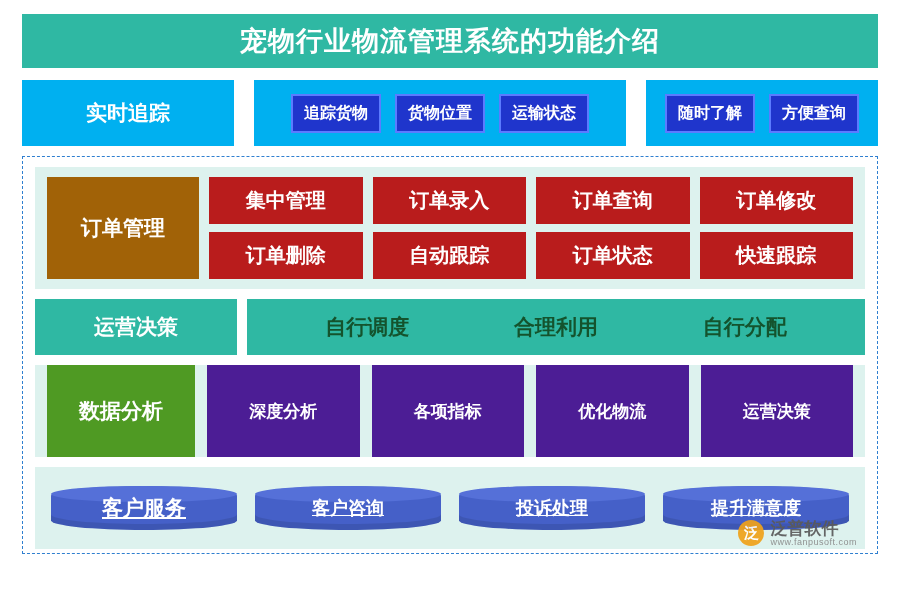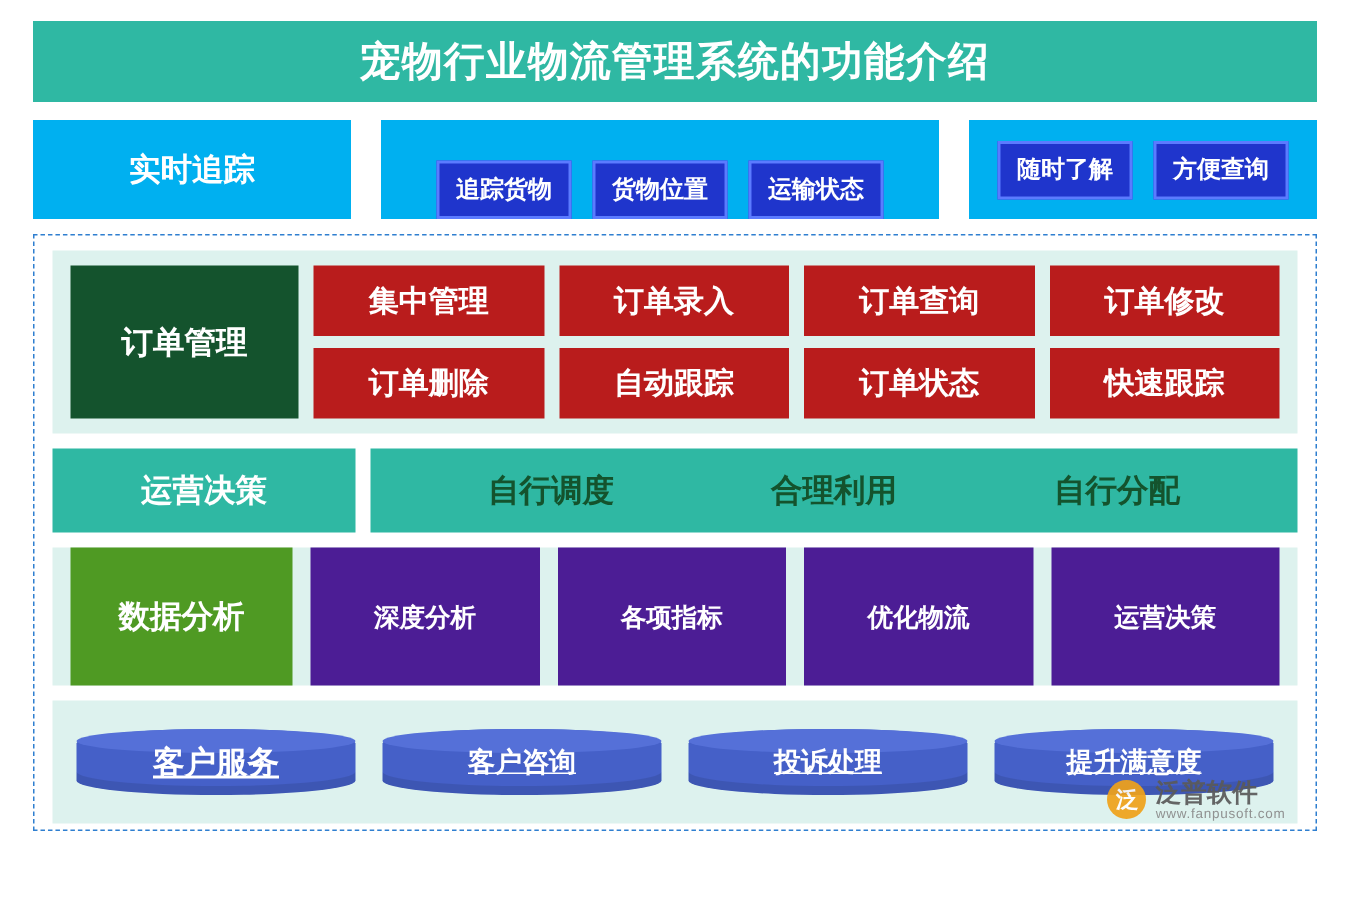--- a/index.html
+++ b/index.html
@@ -49,21 +49,21 @@
     font-size: 21px;
     font-weight: bold;
     display: flex;
     align-items: center;
     justify-content: center;
   }
   .r1-mid {
     flex: 0 0 372px;
     background: #00b0f0;
     display: flex;
-    align-items: flex-end;
+    align-items: center;
     justify-content: center;
     gap: 14px;
   }
   .r1-right {
     flex: 1 1 auto;
     background: #00b0f0;
     display: flex;
     align-items: center;
     justify-content: center;
     gap: 14px;
@@ -94,21 +94,21 @@
     display: flex;
     align-items: center;
     padding: 10px 12px;
     box-sizing: border-box;
     height: 122px;
     gap: 10px;
   }
   .order-left {
     width: 152px;
     align-self: stretch;
-    background: #14532d;
+    background: #a16207;
     color: #ffffff;
     font-size: 21px;
     font-weight: bold;
     display: flex;
     align-items: center;
     justify-content: center;
   }
   .order-grid {
     flex: 1 1 auto;
     display: grid;

